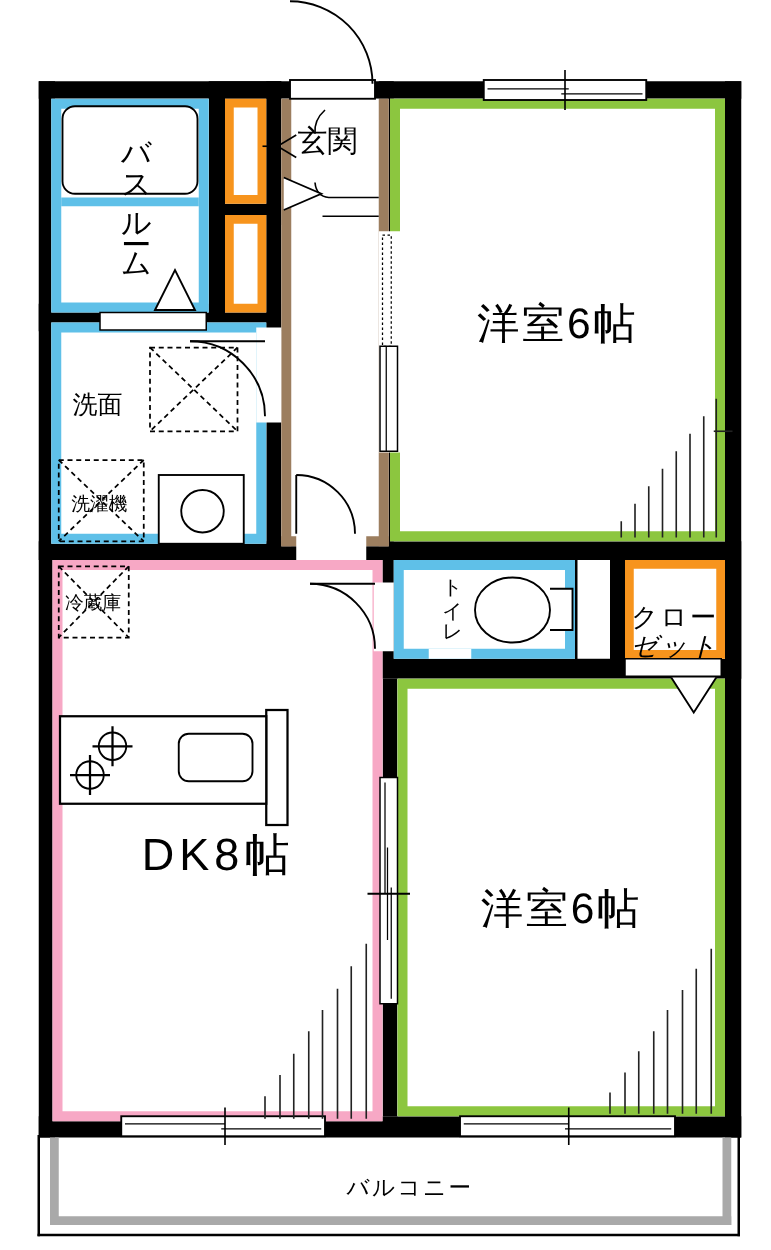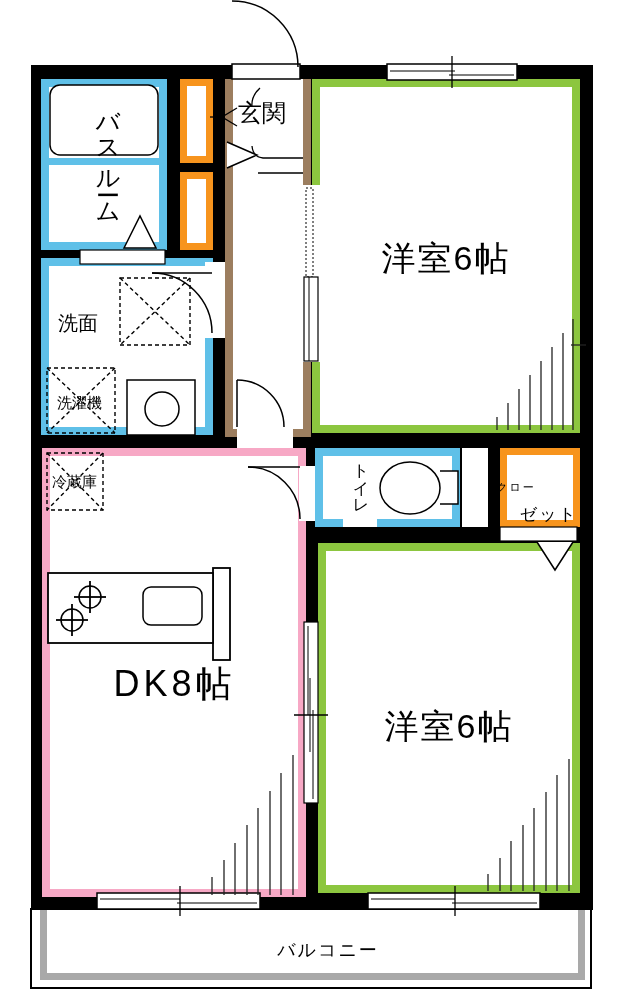--- a/index.html
+++ b/index.html
@@ -211,17 +211,17 @@
   </svg>
 
   <div class="label vert" style="left:92px;top:95px;font-size:24px;height:160px;letter-spacing:2px;">バスルーム</div>
   <div class="label" style="left:238px;top:97px;font-size:24px;">玄関</div>
   <div class="label" style="left:58px;top:310px;font-size:20px;">洗面</div>
   <div class="label" style="left:57px;top:394px;font-size:15px;">洗濯機</div>
   <div class="label" style="left:52px;top:473px;font-size:15px;">冷蔵庫</div>
   <div class="label" style="left:42px;top:660px;width:265px;text-align:center;font-size:36px;letter-spacing:4px;">DK8帖</div>
   <div class="label" style="left:312px;top:236px;width:268px;text-align:center;font-size:34px;letter-spacing:2px;">洋室6帖</div>
   <div class="label vert" style="left:350px;top:452px;font-size:16px;height:72px;">トイレ</div>
-  <div class="label" style="left:478px;top:480px;width:76px;text-align:center;font-size:11px;letter-spacing:2px;">クロー</div>
-  <div class="label" style="left:502px;top:503px;width:76px;text-align:right;font-size:17px;letter-spacing:2px;">ゼット</div>
+  <div class="label" style="left:502px;top:480px;width:76px;text-align:center;font-size:21px;letter-spacing:2px;">クロー</div>
+  <div class="label" style="left:502px;top:503px;width:76px;text-align:center;font-size:21px;letter-spacing:2px;font-style:italic;">ゼット</div>
   <div class="label" style="left:318px;top:704px;width:262px;text-align:center;font-size:34px;letter-spacing:2px;">洋室6帖</div>
   <div class="label" style="left:228px;top:938px;width:200px;text-align:center;font-size:18px;letter-spacing:2px;">バルコニー</div>
 </div>
 
 </body></html>

